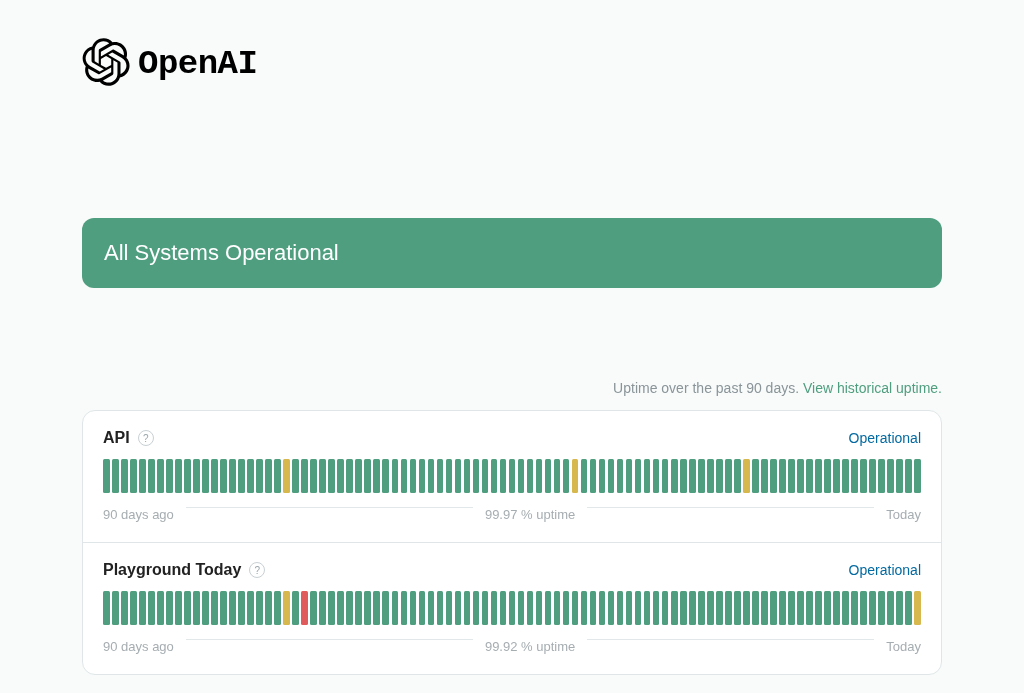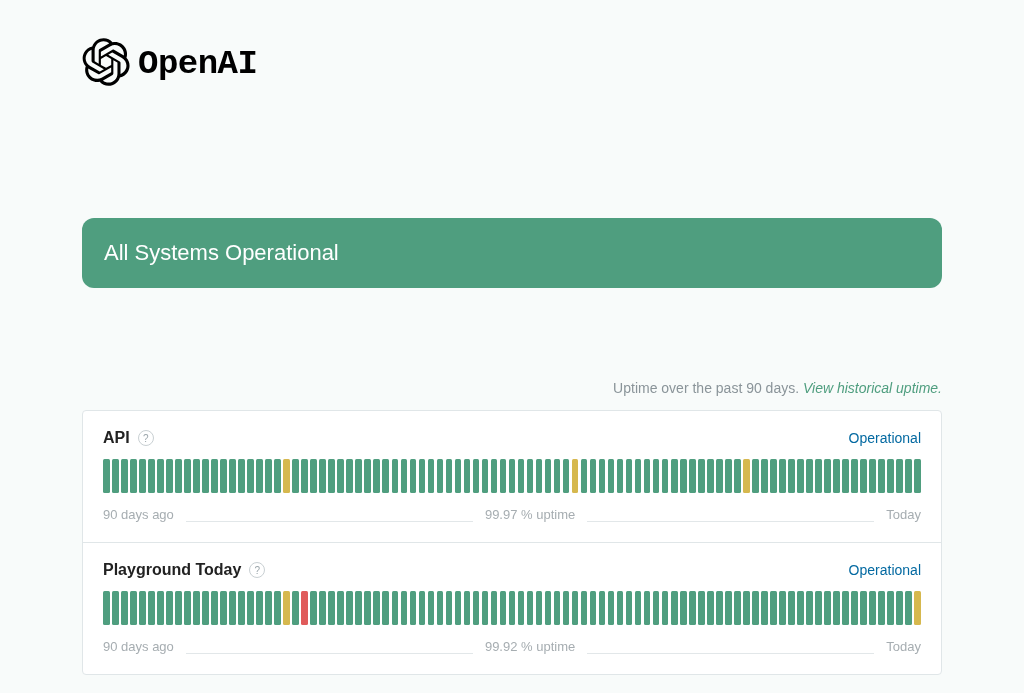--- a/index.html
+++ b/index.html
@@ -57,25 +57,24 @@
     }
     .uptime-summary {
       text-align: right;
       margin-top: 92px;
       font-size: 14px;
       color: #8a9499;
     }
     .uptime-summary .link {
       color: #4f9e7f;
       cursor: pointer;
-      font-style: italic;
     }
     .components {
       border: 1px solid #e0e6e8;
-      border-radius: 4px;
+      border-radius: 13px;
       margin-top: 14px;
       background: #fff;
     }
     .component {
       padding: 18px 20px 20px 20px;
     }
     .component + .component {
       border-top: 1px solid #e0e6e8;
     }
     .comp-head {
@@ -116,21 +115,21 @@
     }
     .bar {
       flex: 1;
       border-radius: 1.5px;
     }
     .bar.g { background: #4f9e7f; }
     .bar.y { background: #d6b84e; }
     .bar.r { background: #e05b5b; }
     .comp-foot {
       display: flex;
-      align-items: flex-end;
+      align-items: flex-start;
       margin-top: 14px;
       font-size: 13px;
       color: #a6adb1;
       gap: 12px;
     }
     .comp-foot .line {
       flex: 1;
       height: 1px;
       background: #e2e7e9;
     }

